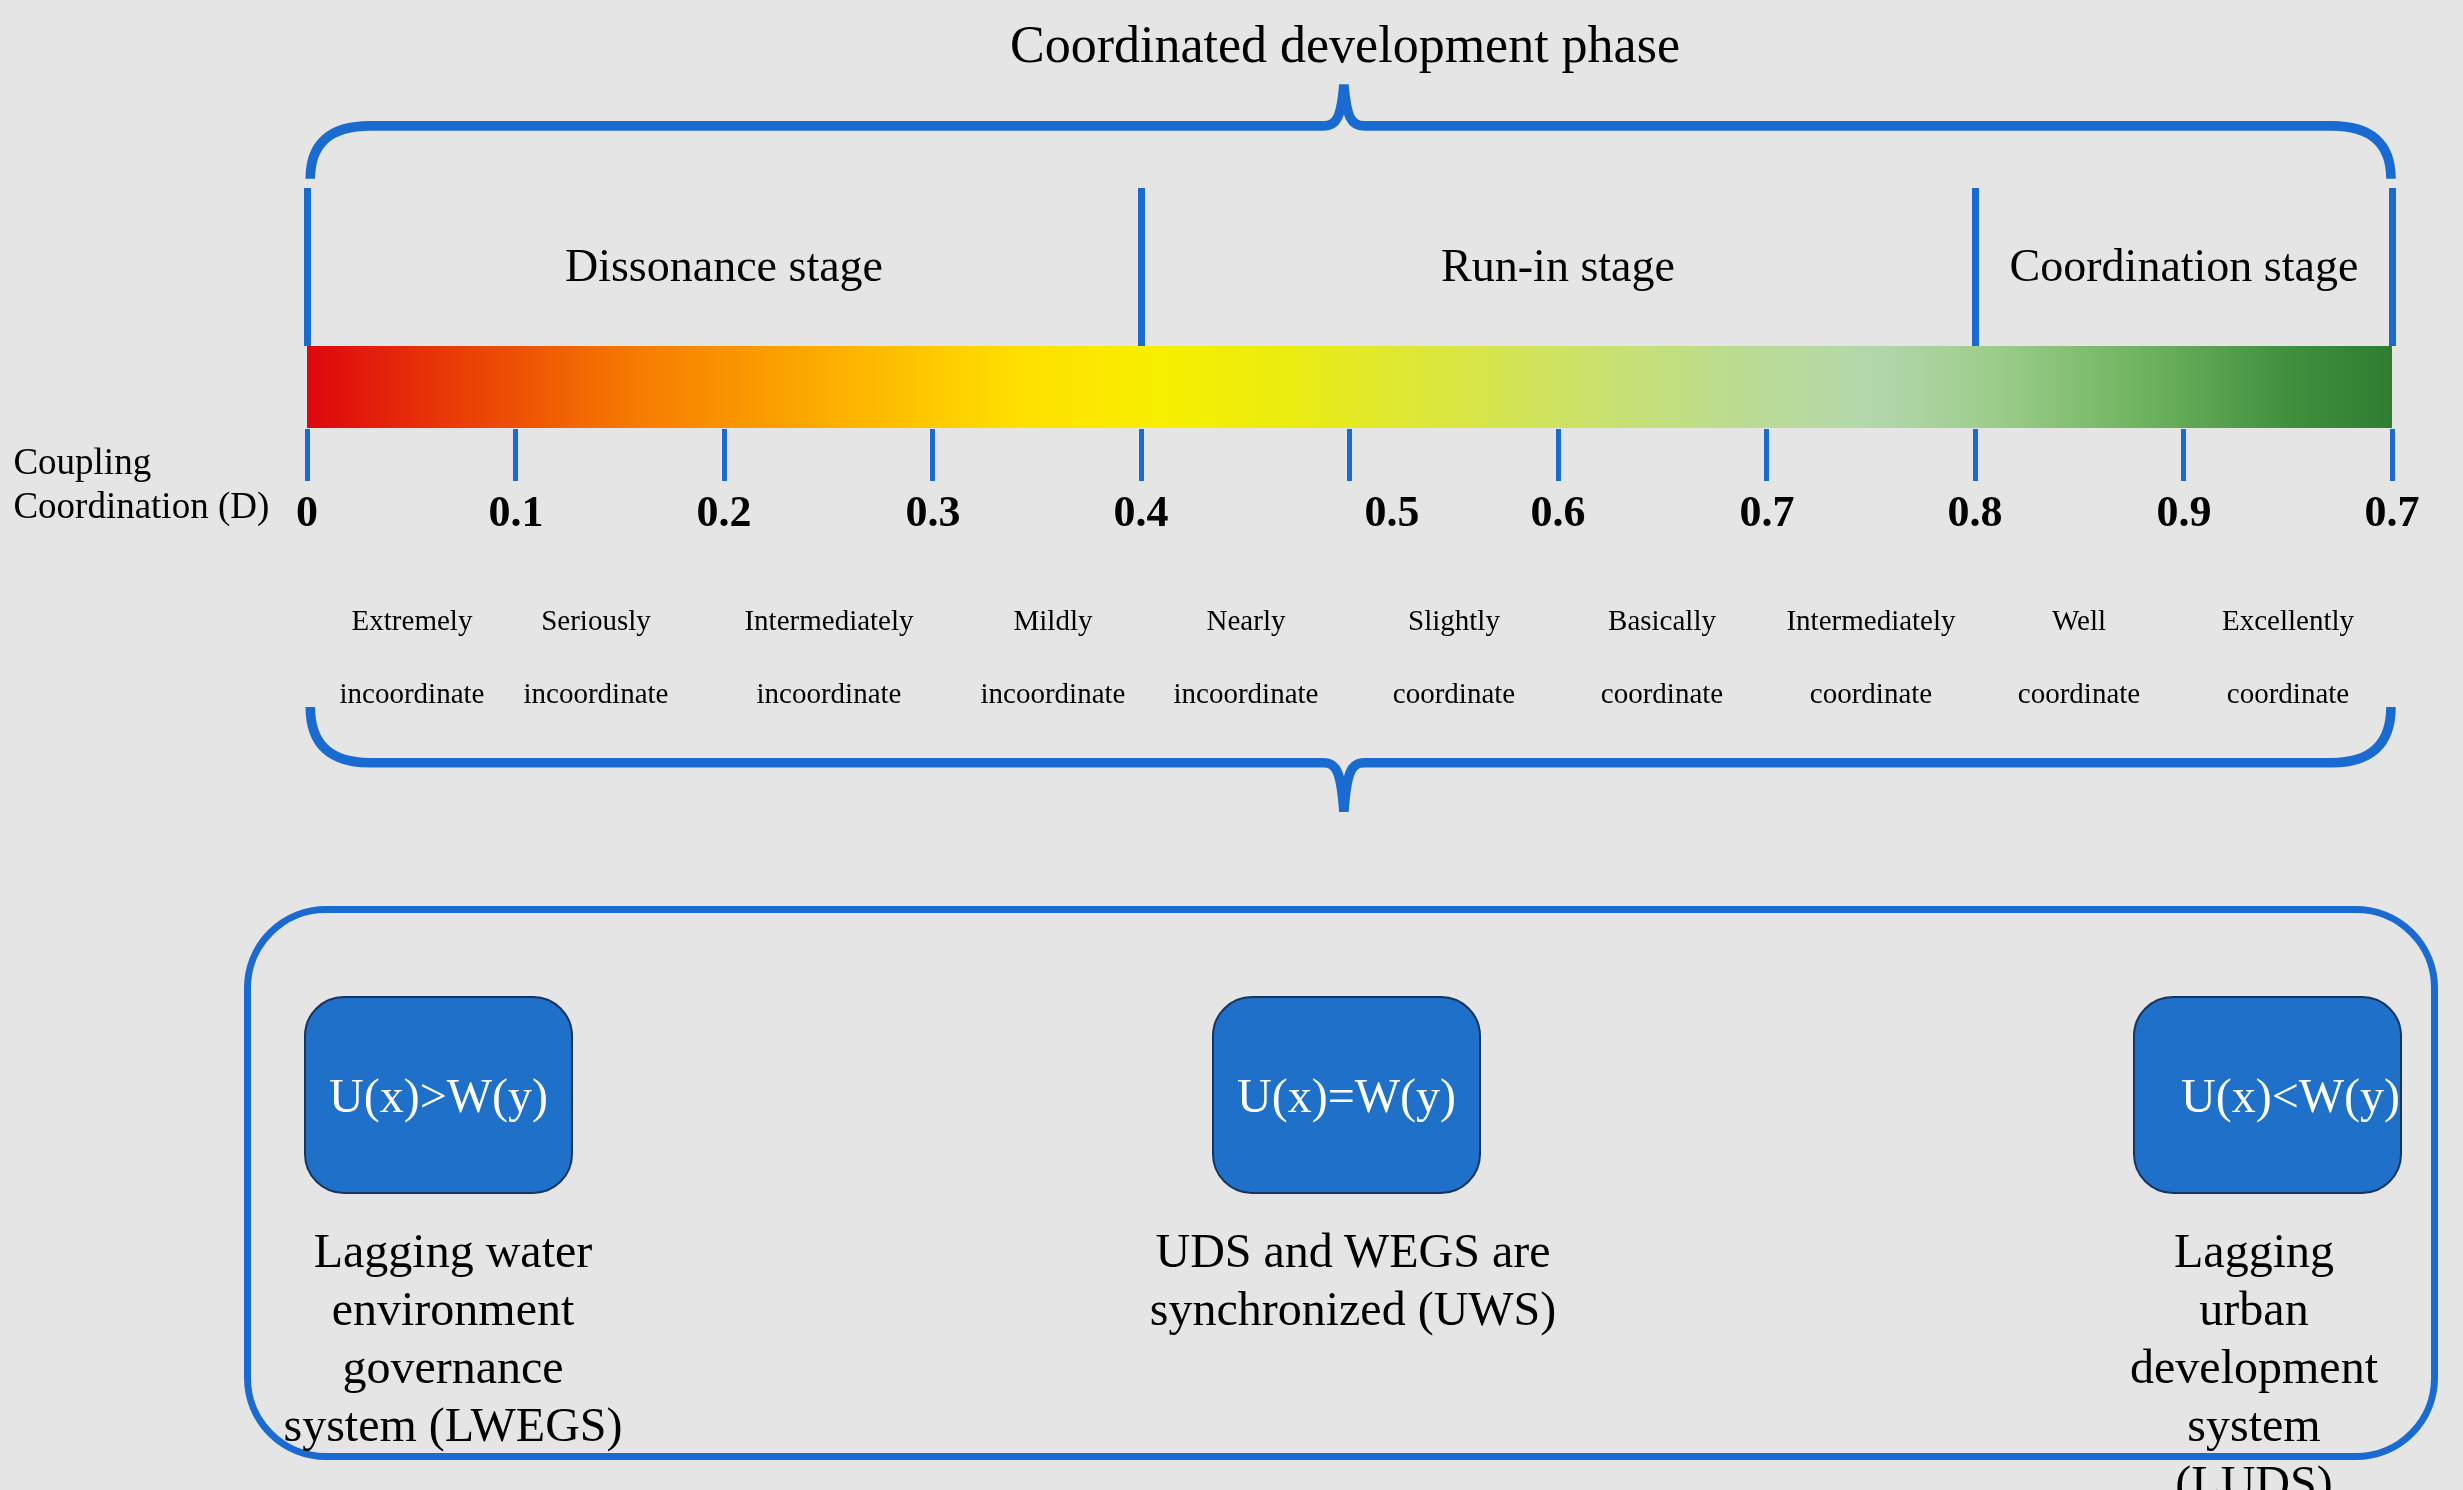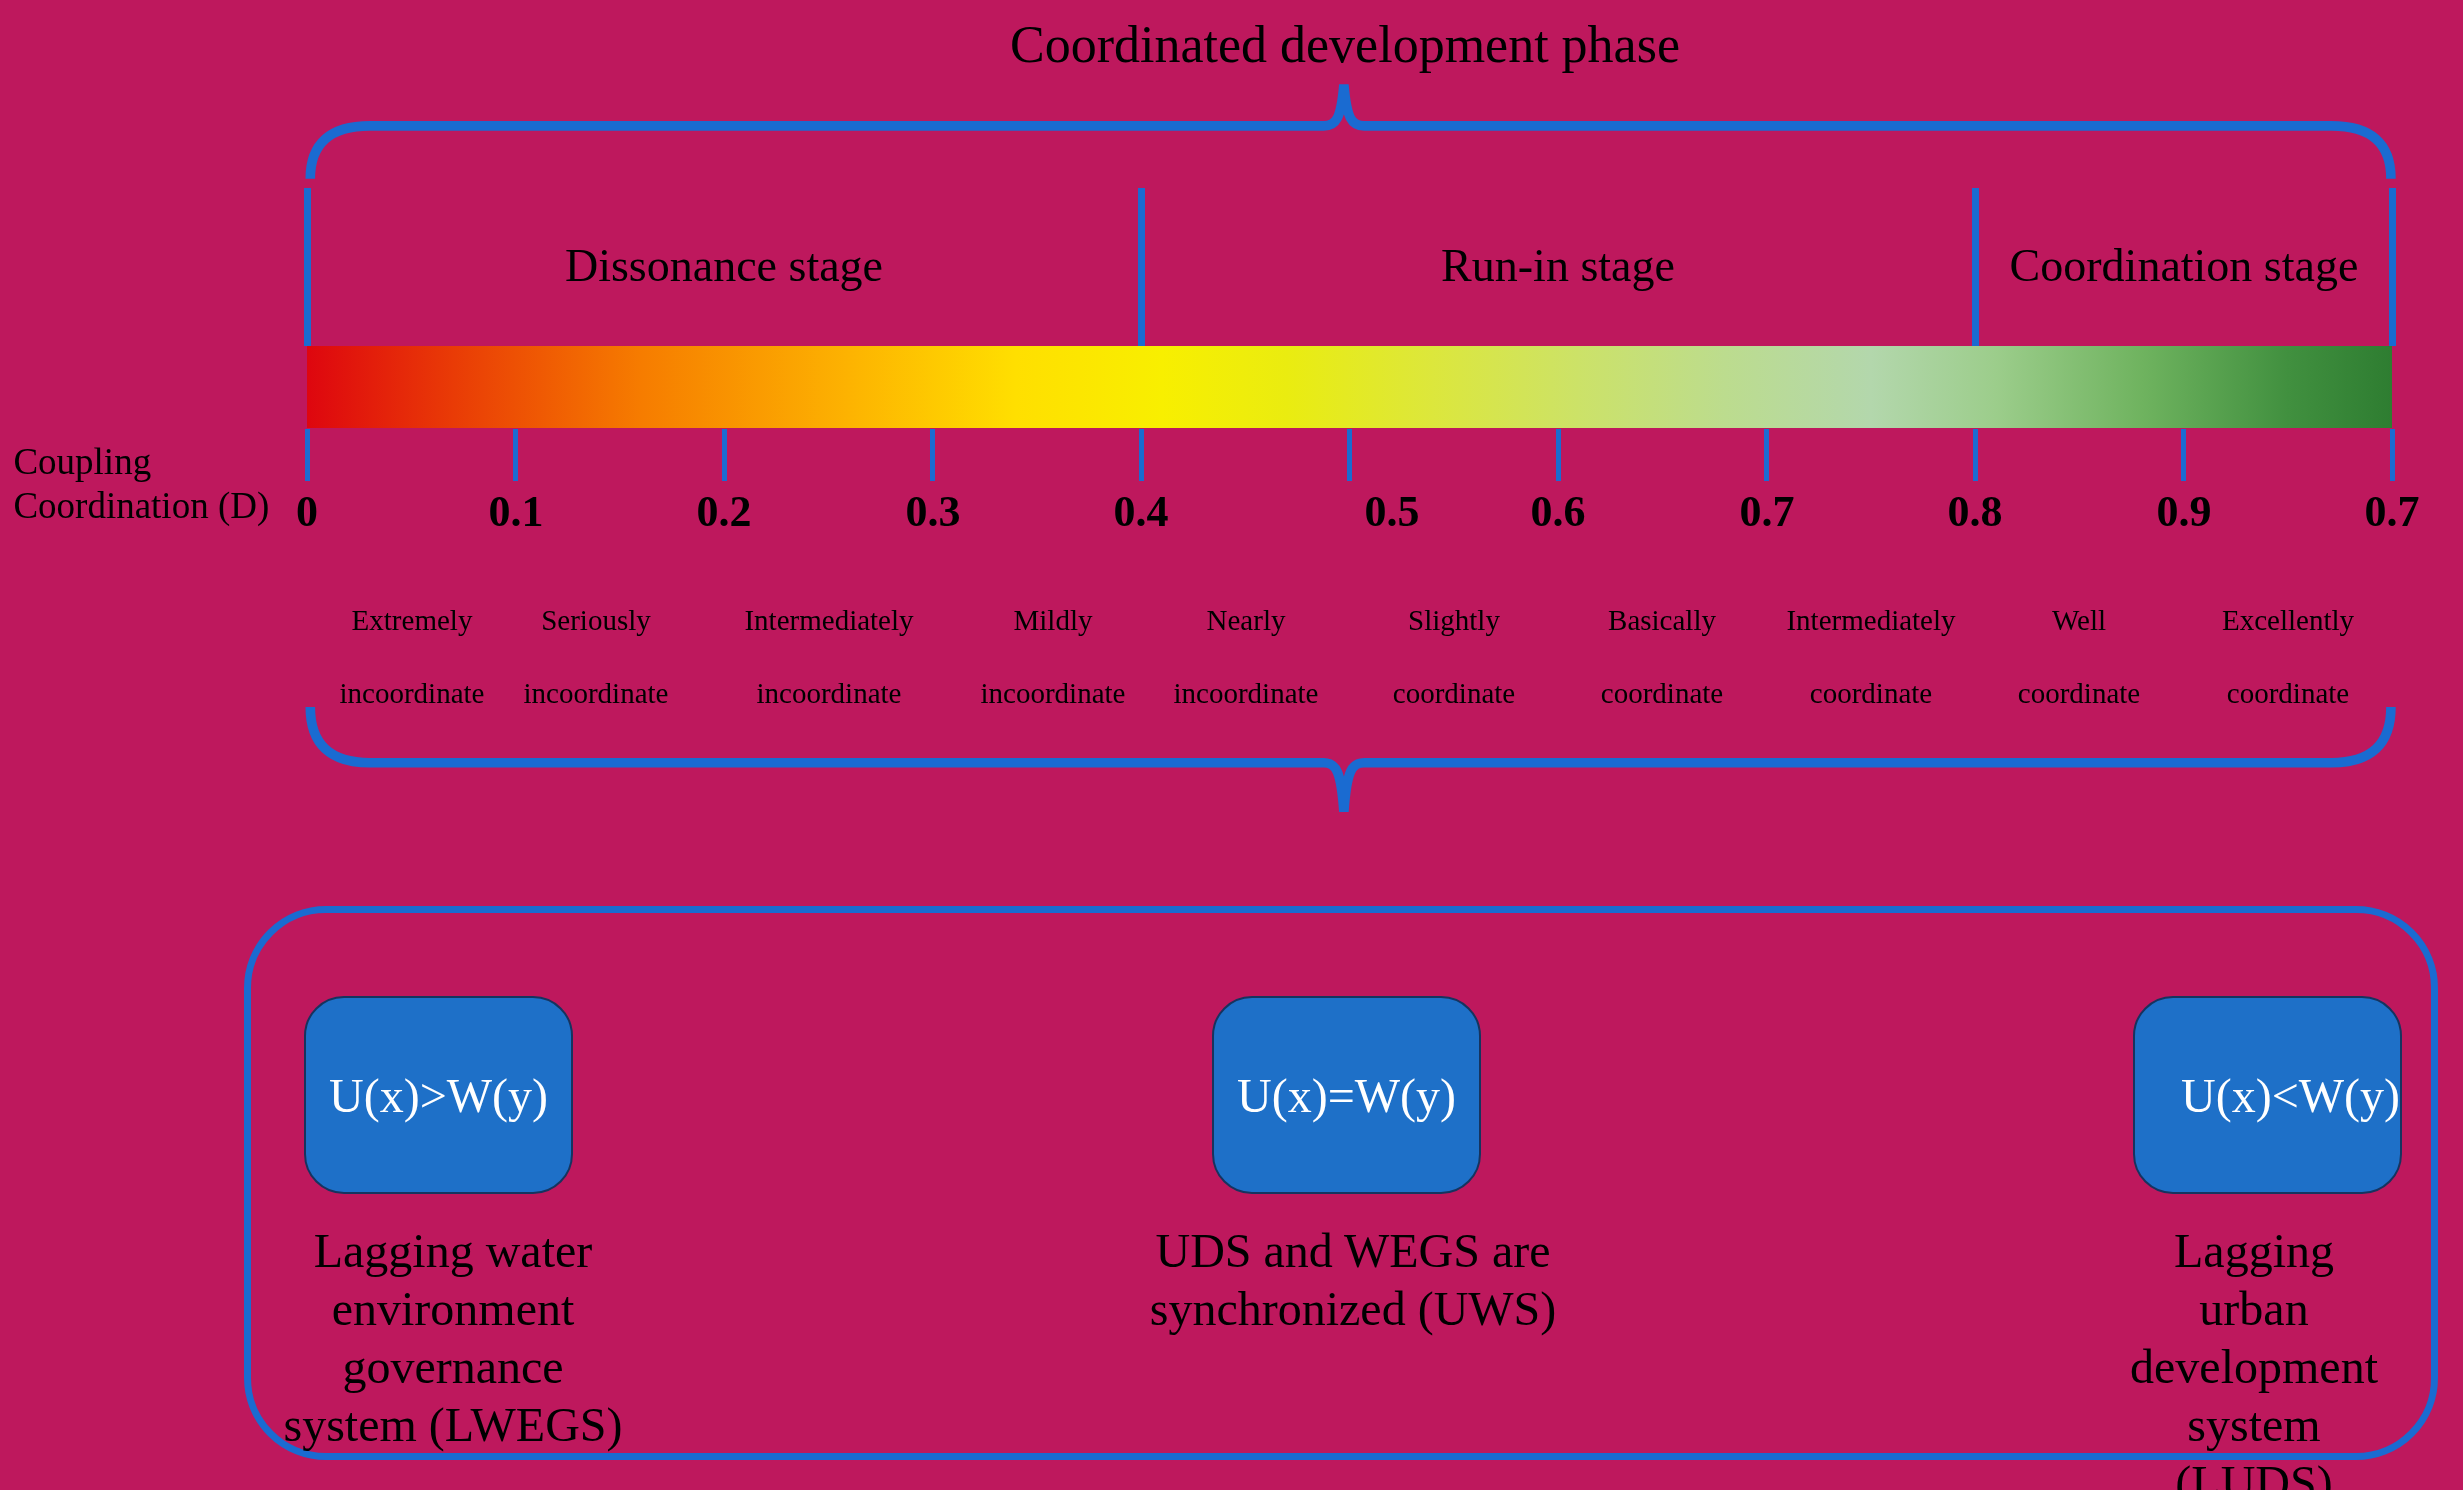--- a/index.html
+++ b/index.html
@@ -1,19 +1,19 @@
 <!DOCTYPE html>
 <html style="--line: #1a6bd1; --boxfill: #1e70c8; --boxborder: #16345f; --boxtext: #ffffff;"><head>
 <meta charset="utf-8">
 <style>
   html,body{margin:0;padding:0;background:#ffffff;}
   #fig{
     position:relative;
     width:2463px;height:1491px;
-    background:#be185d;
+    background:#e5e5e5;
     font-family:"Liberation Serif","DejaVu Serif",serif;
     color:#000;
     overflow:hidden;
   }
   .abs{position:absolute;}
   .cx{transform:translateX(-50%);}
   .cxy{transform:translate(-50%,-50%);}
   #title{top:15.4px;left:1345px;font-size:52px;white-space:nowrap;}
   svg.overlay{position:absolute;left:0;top:0;width:2463px;height:1491px;pointer-events:none;}
   .stage-divider{position:absolute;width:6.7px;background:var(--line);}

